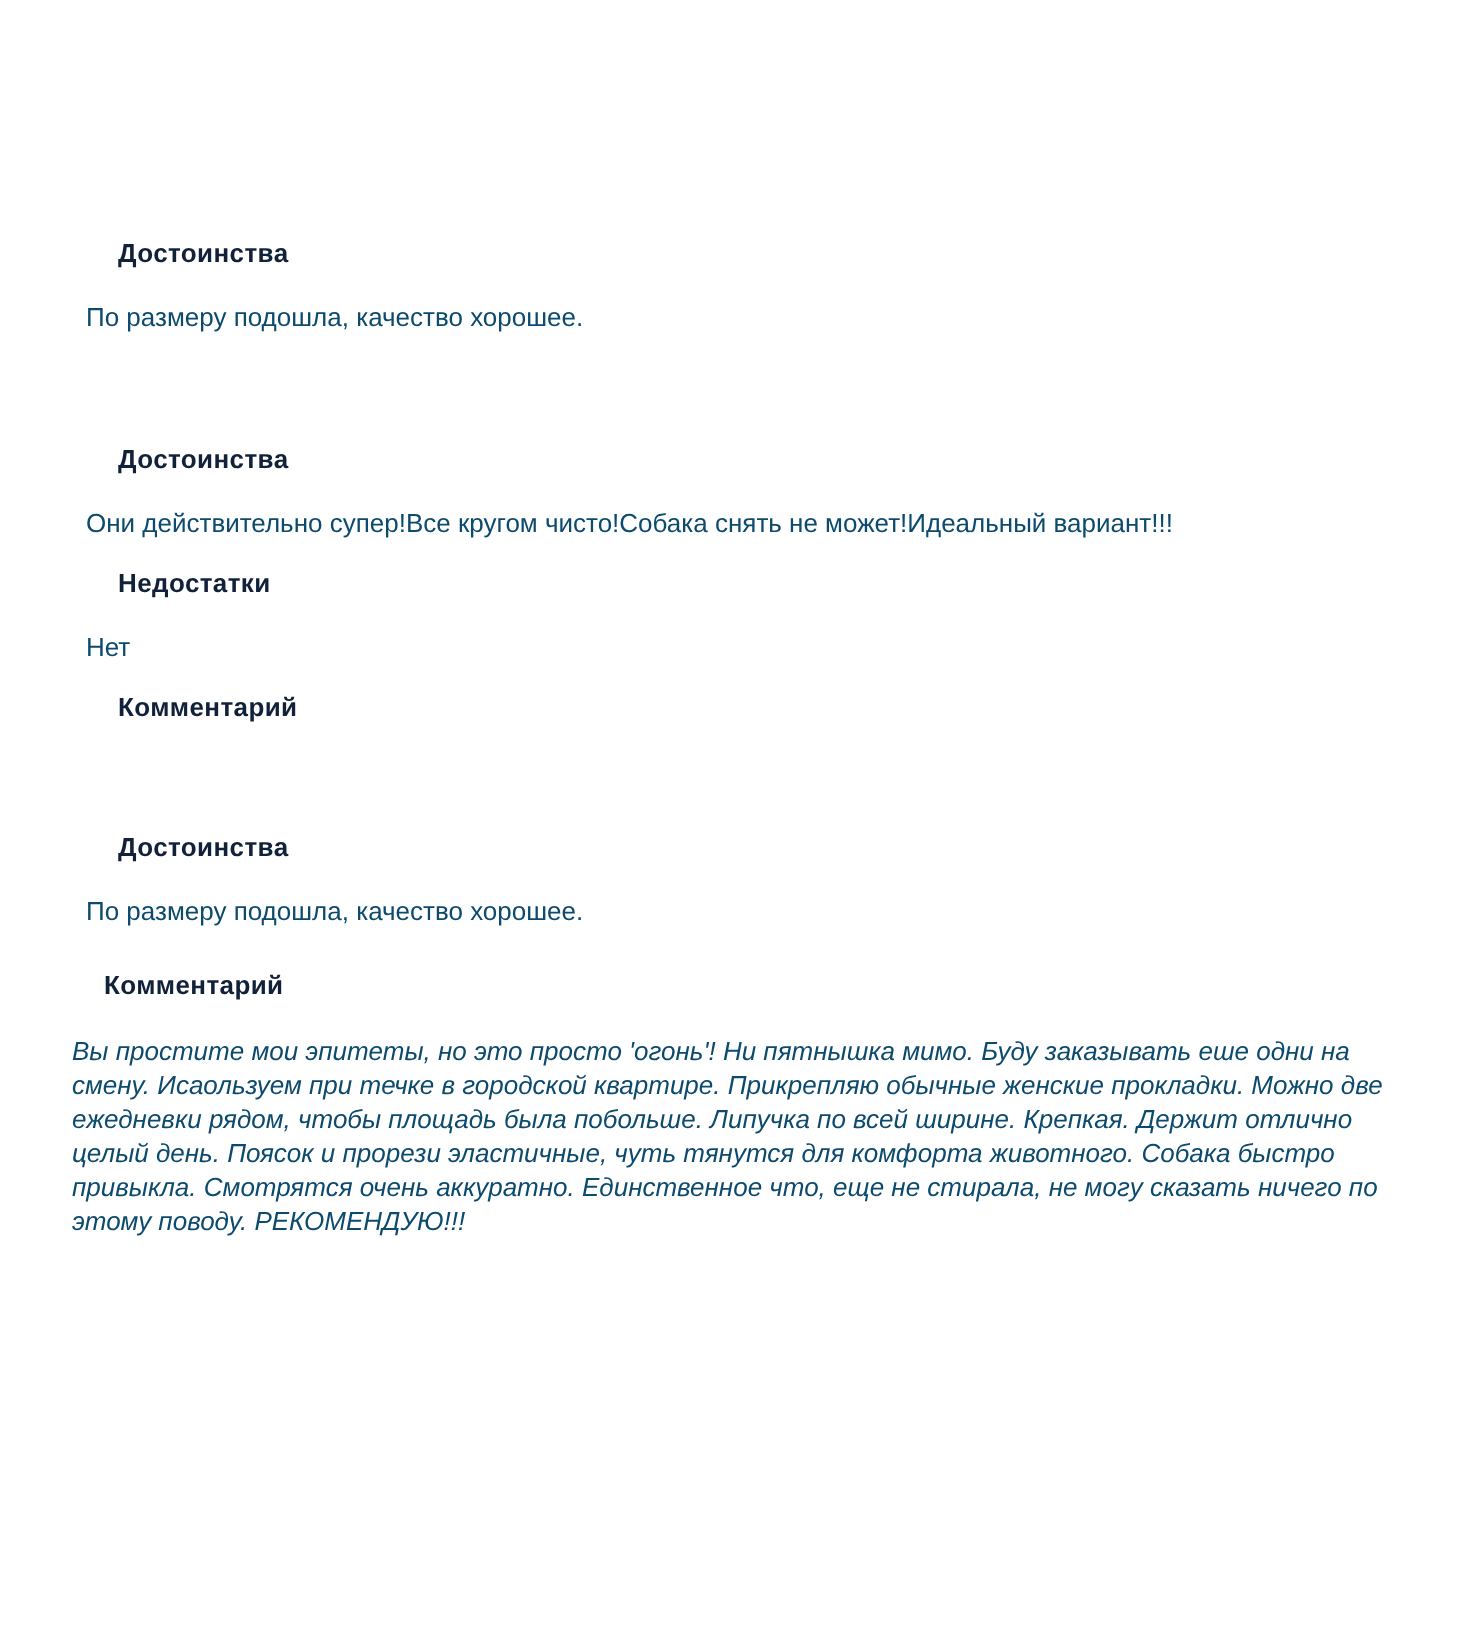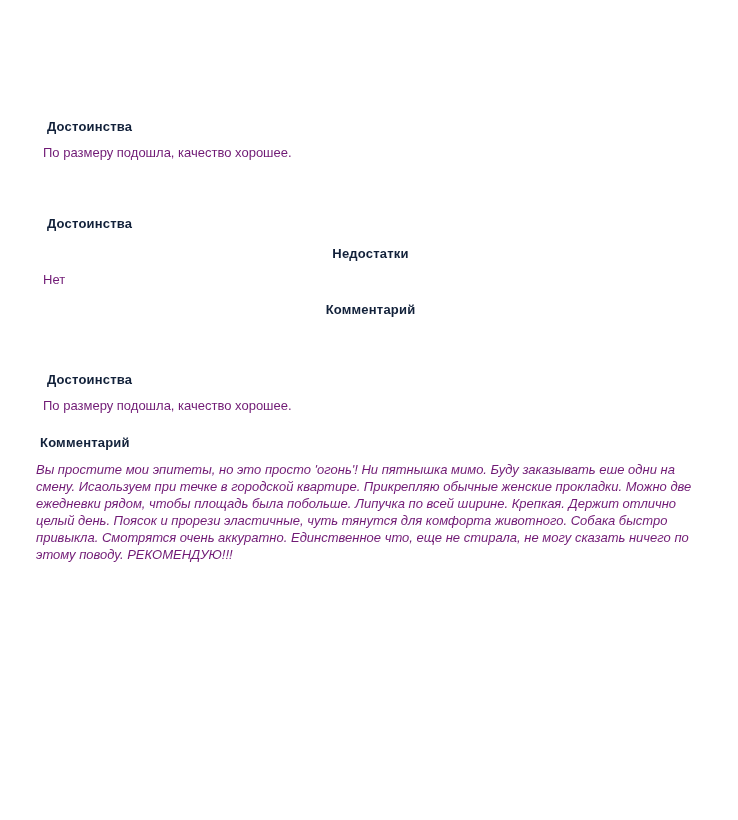--- a/index.html
+++ b/index.html
@@ -27,30 +27,30 @@
   .review.wide {
     padding-left: 36px;
     padding-right: 36px;
   }
   .sec-label {
     font-weight: bold;
     font-size: 13px;
     line-height: 16px;
     letter-spacing: 0.2px;
     color: #12213a;
-    margin: 4px;
+    margin: 16px;
   }
   .sec-text {
     font-size: 13px;
     line-height: 16px;
-    color: #701a75;
+    color: #0c4a6e;
     margin: 0;
   }
   .label-gap { margin-top: 10px; }      
-  .next-label { margin-top: 14px; text-align: center; }     
+  .next-label { margin-top: 14px; }     
 
   #review-1 { margin-top: 119px; }
   #review-2 { margin-top: 55px; }
   #review-3 { margin-top: 54px; }
   #review-4 { margin-top: 21px; }
 
   #review-4 .sec-text {
     line-height: 17px;
     max-width: 664px;
     font-style: italic;
@@ -64,20 +64,21 @@
   <div class="review" id="review-1">
     <div>
       <p class="sec-label">Достоинства</p>
       <p class="sec-text label-gap">По размеру подошла, качество хорошее.</p>
     </div>
   </div>
 
   <div class="review" id="review-2">
     <div>
       <p class="sec-label">Достоинства</p>
+      <p class="sec-text label-gap">Они действительно супер!Все кругом чисто!Собака снять не может!Идеальный вариант!!!</p>
     </div>
     <div>
       <p class="sec-label next-label">Недостатки</p>
       <p class="sec-text label-gap">Нет</p>
     </div>
     <div>
       <p class="sec-label next-label">Комментарий</p>
     </div>
   </div>
 

